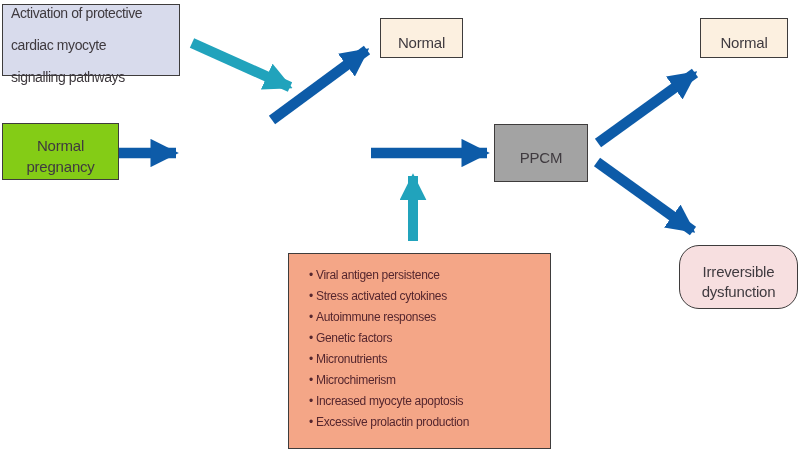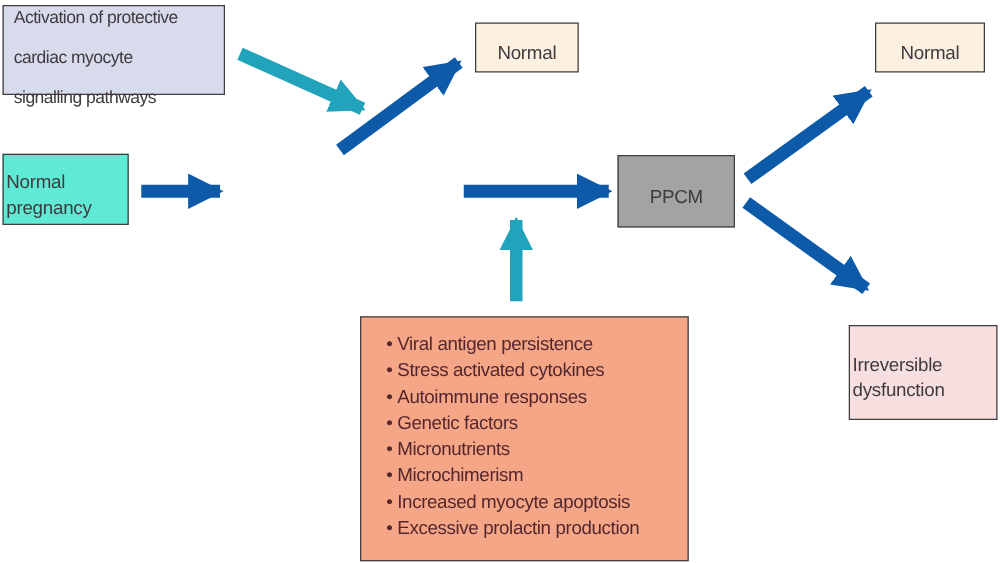--- a/index.html
+++ b/index.html
@@ -13,54 +13,55 @@
   }
   .arrows{position:absolute;left:0;top:0;width:800px;height:450px;pointer-events:none;}
   .box{
     position:absolute;
     box-sizing:border-box;
     border:1.6px solid #3e3c3c;
     display:flex;
     flex-direction:column;
     align-items:center;
     justify-content:center;
+    text-align:center;
     font-size:15px;
     line-height:1.35;
     letter-spacing:-0.2px;
   }
   .box span{display:block;margin-top:10px;}
   .box-activation{
     left:2px;top:4px;width:178px;height:72px;
     background:#d8dbec;
     align-items:flex-start;
     text-align:left;
     padding:4px 8px;
     font-size:14px;
     line-height:22px;
     letter-spacing:-0.4px;
     justify-content:center;
   }
-  .box-normal-pregnancy{left:2px;top:123px;width:101px;height:57px;background:#5eead4;padding:2px;}
+  .box-normal-pregnancy{left:2px;top:123px;width:117px;height:57px;background:#84cc16;padding:2px;}
   .box-hypertrophy{left:185px;top:125px;width:177px;height:57px;background:#dcecf4;padding:2px;}
   .box-normal-top{left:380px;top:18px;width:83px;height:40px;background:#fcf0e0;}
   .box-ppcm{left:494px;top:124px;width:94px;height:58px;background:#a3a3a3;}
   .box-normal-right{left:700px;top:18px;width:88px;height:40px;background:#fcf0e0;}
-  .box-irreversible{left:679px;top:260px;width:119px;height:76px;background:#f7dfe0;padding:2px;}
+  .box-irreversible{left:679px;top:245px;width:119px;height:64px;background:#f7dfe0;padding:2px;border-radius:20px;}
   .box-factors{
     left:288px;top:253px;width:263px;height:196px;
     background:#f4a687;
     align-items:flex-start;
     justify-content:flex-start;
     text-align:left;
     padding:11px 8px 8px 20px;
     color:#55262e;
   }
   .box-factors ul{
     margin:0;padding:0;list-style:none;
-    font-size:15px;
+    font-size:12px;
     line-height:21px;
     letter-spacing:-0.3px;
   }
   .box-factors li::before{content:"\2022\00a0";}
 </style>
 </head>
 <body>
 
 <div class="stage">
 

